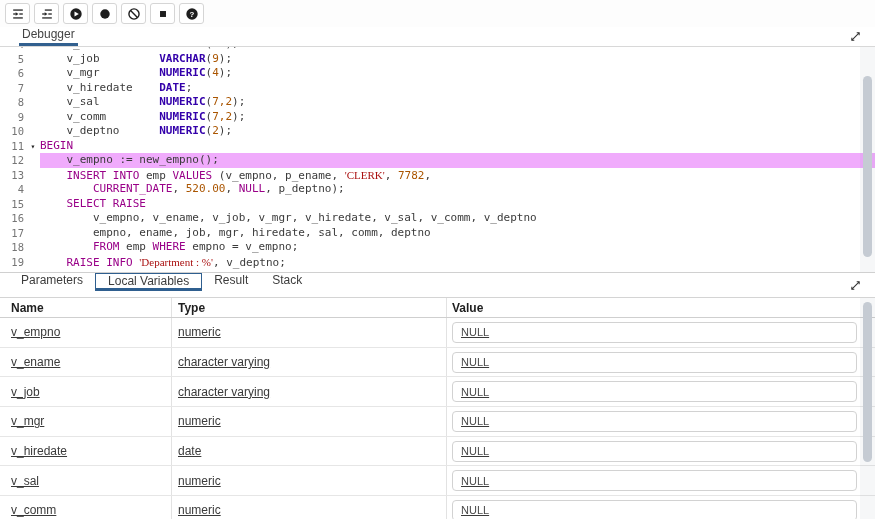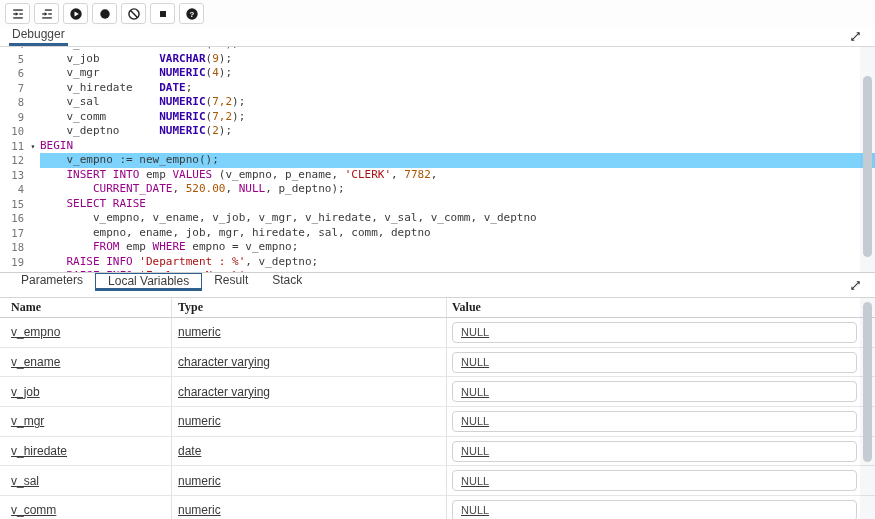--- a/index.html
+++ b/index.html
@@ -8,52 +8,52 @@
     background:#fff;color:#333;
     font-family:"Liberation Sans", sans-serif;font-size:12px;
   }
   
   .toolbar{height:27px;display:flex;align-items:center;gap:4px;padding-left:5px;background:#fdfdfd;}
   .tbtn{width:25px;height:21px;border:1px solid #d5d5d5;border-radius:3px;background:#fff;
     display:flex;align-items:center;justify-content:center;padding:0;cursor:pointer;}
   .tbtn svg{width:14px;height:14px;display:block;}
   
   .doc-tabbar{height:19px;border-bottom:1px solid #d8d8d8;display:flex;align-items:flex-end;
-    padding-left:9px;position:relative;background:#fff;}
+    padding-left:19px;position:relative;background:#fff;}
   .doc-tab{color:#444;padding:0 3px 2px 3px;border-bottom:3px solid #32608f;}
   .expand-btn{position:absolute;right:13px;top:3px;width:13px;height:13px;cursor:pointer;}
   .expand-btn svg{width:13px;height:13px;display:block;}
   
   .editor{position:relative;height:225px;overflow:hidden;background:#fff;}
   .code-scroll{margin-top:-10px;}
   .cm-line{display:flex;height:14.5px;line-height:14.5px;
     font-family:"DejaVu Sans Mono", monospace;font-size:11px;}
   .gutter{width:24px;flex:none;text-align:right;color:#757575;font-size:10.5px;padding-right:2px;}
   .fold{width:14px;flex:none;text-align:center;color:#222;font-size:8px;line-height:15px;}
   .code-text{white-space:pre;flex:1;}
-  .cm-line.current .code-text{background:#7dd3fc;}
+  .cm-line.current .code-text{background:#f0abfc;}
   .cm-p{color:#3b3b3b;}
   .cm-k{color:#990088;font-weight:normal;}
   .cm-t{color:#3300aa;font-weight:bold;}
   .cm-n{color:#aa5500;}
-  .cm-s{color:#aa1111;}
+  .cm-s{color:#aa1111;font-family:Liberation Serif, serif;}
   
   .sb-track{position:absolute;right:0;top:0;bottom:0;width:15px;background:rgba(110,120,135,0.06);}
   .sb-thumb{position:absolute;right:3px;width:9px;border-radius:5px;background:#c5cbd3;}
   .editor .sb-thumb{top:29px;height:181px;}
   .panel-body .sb-thumb{top:4px;height:160px;}
   
   .panel-tabs{height:24px;display:flex;align-items:stretch;padding-left:9px;
     border-top:1px solid #d0d0d0;border-bottom:1px solid #d4d4d4;position:relative;background:#fff;}
   .ptab{padding:0 12px;color:#3c3c3c;display:flex;align-items:center;box-sizing:border-box;cursor:pointer;}
   .ptab.active{border:1px solid #2f5f8f;border-bottom:3px solid #2f5f8f;margin-bottom:-1px;background:#fff;}
   .panel-tabs .expand-btn{top:6px;}
   .panel-body{position:relative;height:223px;overflow:hidden;}
   .thead{display:flex;height:19px;align-items:center;font-weight:bold;color:#1f1f1f;
-    border-bottom:1px solid #cfcfcf;font-family:Liberation Serif, serif;}
+    border-bottom:1px solid #cfcfcf;}
   .cell{box-sizing:border-box;height:100%;display:flex;align-items:center;overflow:hidden;}
   .col-name{width:172px;padding-left:11px;border-right:1px solid #e2e2e2;}
   .col-type{width:275px;padding-left:6px;border-right:1px solid #e2e2e2;}
   .col-value{flex:1;padding-left:5px;}
   .rows-wrap{height:204px;overflow:hidden;}
   .vrow{display:flex;height:28.7px;border-bottom:1px solid #e6e6e6;color:#3a3a3a;background:#fff;text-decoration:underline;}
   .val{width:405px;height:21px;border:1px solid #d2d2d2;border-radius:4px;background:#fff;
     font-family:"Liberation Sans",sans-serif;font-size:11px;color:#4a4a4a;
     padding:0 8px;box-sizing:border-box;}
 </style>

